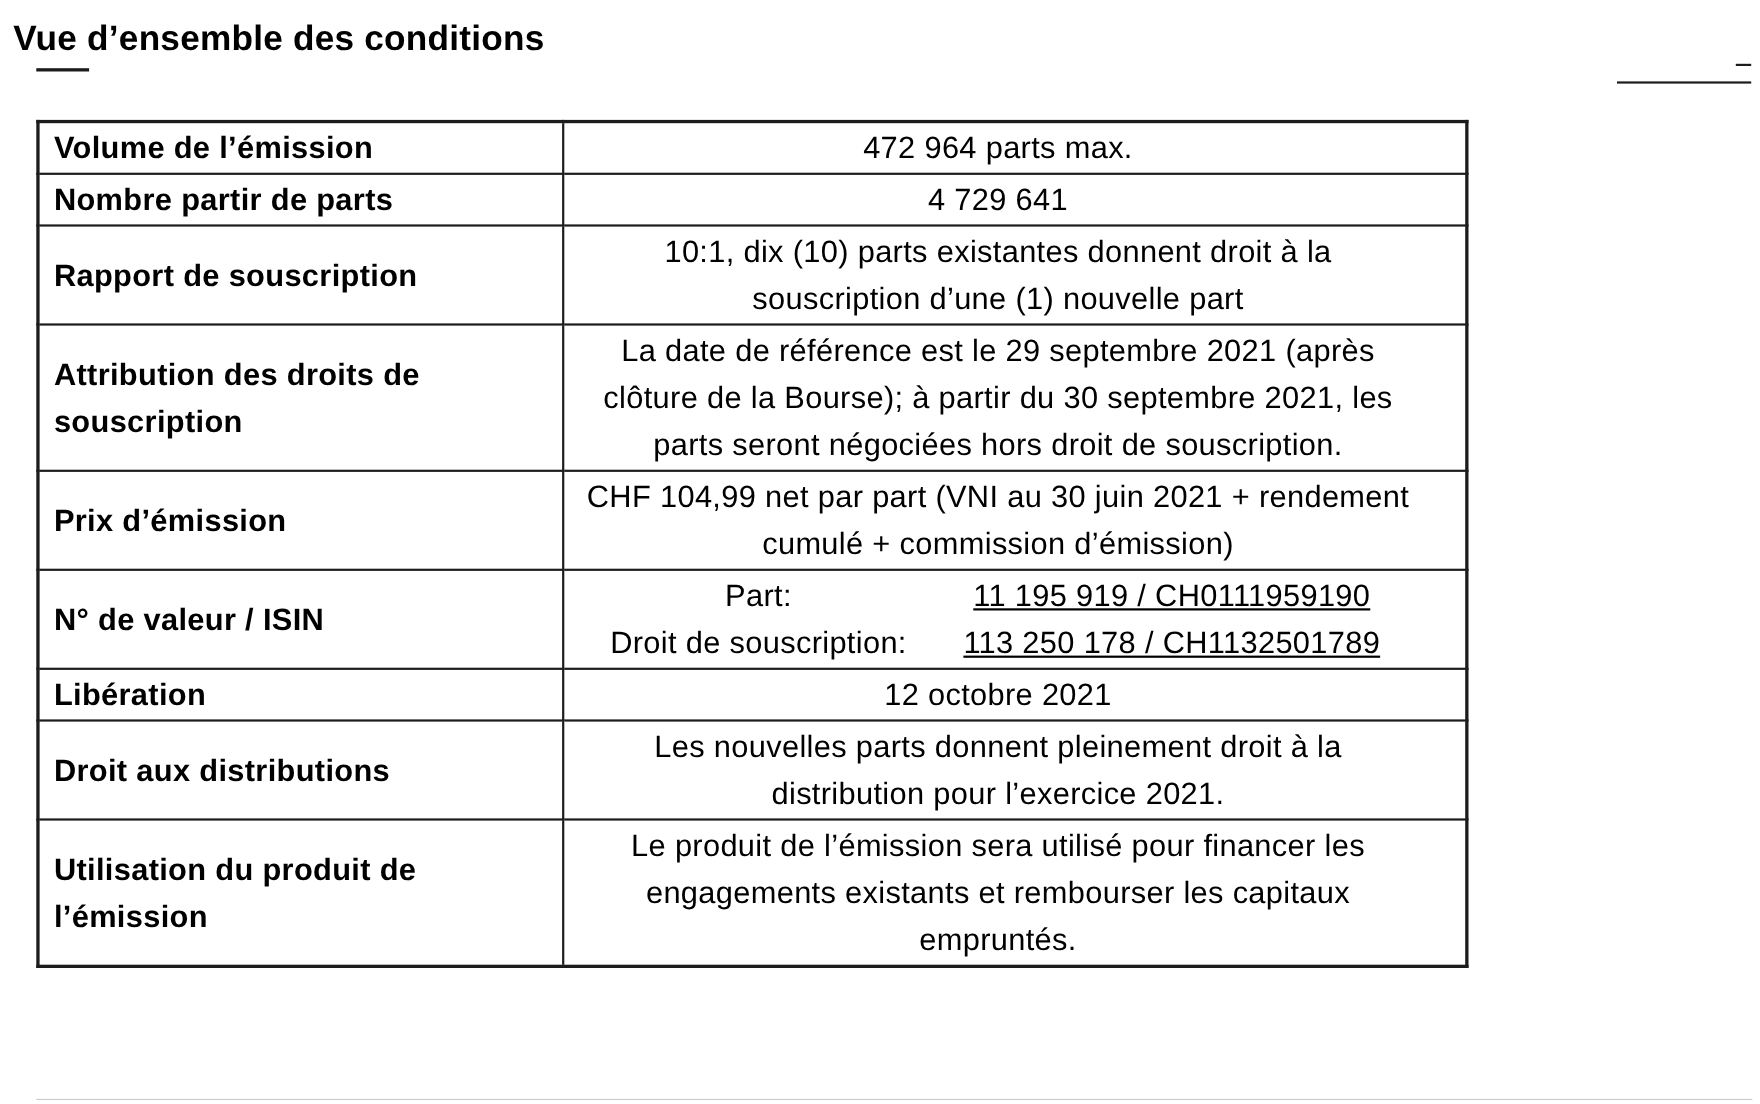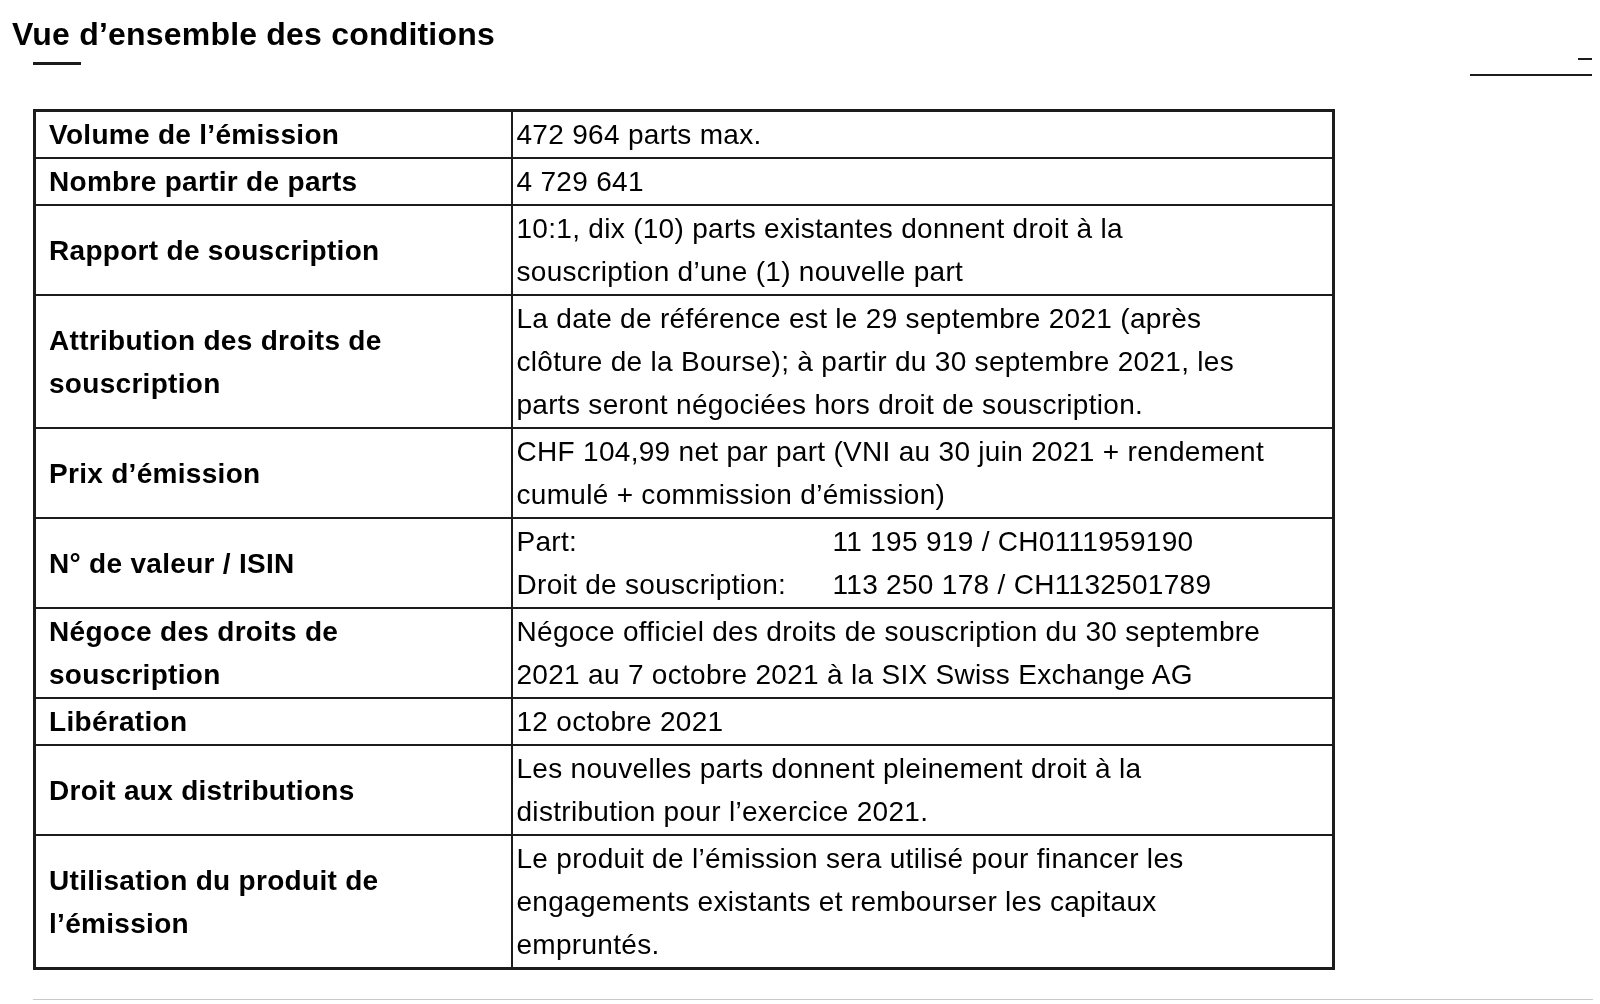--- a/index.html
+++ b/index.html
@@ -26,25 +26,26 @@
     border: 2px solid #1c1c1c;
     font-size: 28px; line-height: 43px; letter-spacing: 0.3px;
     vertical-align: middle;
     overflow: hidden;
   }
   table.conditions th {
     width: 477px; text-align: left; font-weight: 700;
     padding: 1px 18px 1px 13px;
   }
   table.conditions td {
-    padding: 1px 49px 1px 4px;
+    padding: 1px 49px 1px 19px;
+    text-align: center;
   }
   .pair { display: flex; }
   .pair-name { width: 316px; flex: none; }
-  .pair-value { flex: 1 1 auto; }
+  .pair-value { flex: 1 1 auto; text-decoration: underline; }
   .frag { position: absolute; background: #1c1c1c; }
   .frag-top-left  { left: 33px;  top: 62px; width: 48px;  height: 3px; }
   .frag-top-right { left: 1470px; top: 74px; width: 122px; height: 2px; }
   .frag-corner-tick { left: 1578px; top: 58px; width: 14px; height: 2px; }
   .shadow-line {
     position: absolute; left: 33px; top: 999px;
     width: 1560px; height: 1px; background: #c9c9c9;
   }
 </style>
 </head>
@@ -85,24 +86,20 @@
           <span class="pair-name">Part:</span>
           <span class="pair-value">11 195 919 / CH0111959190</span>
         </div>
         <div class="pair">
           <span class="pair-name">Droit de souscription:</span>
           <span class="pair-value">113 250 178 / CH1132501789</span>
         </div>
       </td>
     </tr>
     <tr>
-      <th>Négoce des droits de souscription</th>
-      <td>Négoce officiel des droits de souscription du 30 septembre 2021 au 7 octobre 2021 à la SIX Swiss Exchange AG</td>
-    </tr>
-    <tr>
       <th>Libération</th>
       <td>12 octobre 2021</td>
     </tr>
     <tr>
       <th>Droit aux distributions</th>
       <td>Les nouvelles parts donnent pleinement droit à la distribution pour l’exercice 2021.</td>
     </tr>
     <tr>
       <th>Utilisation du produit de l’émission</th>
       <td>Le produit de l’émission sera utilisé pour financer les engagements existants et rembourser les capitaux empruntés.</td>

